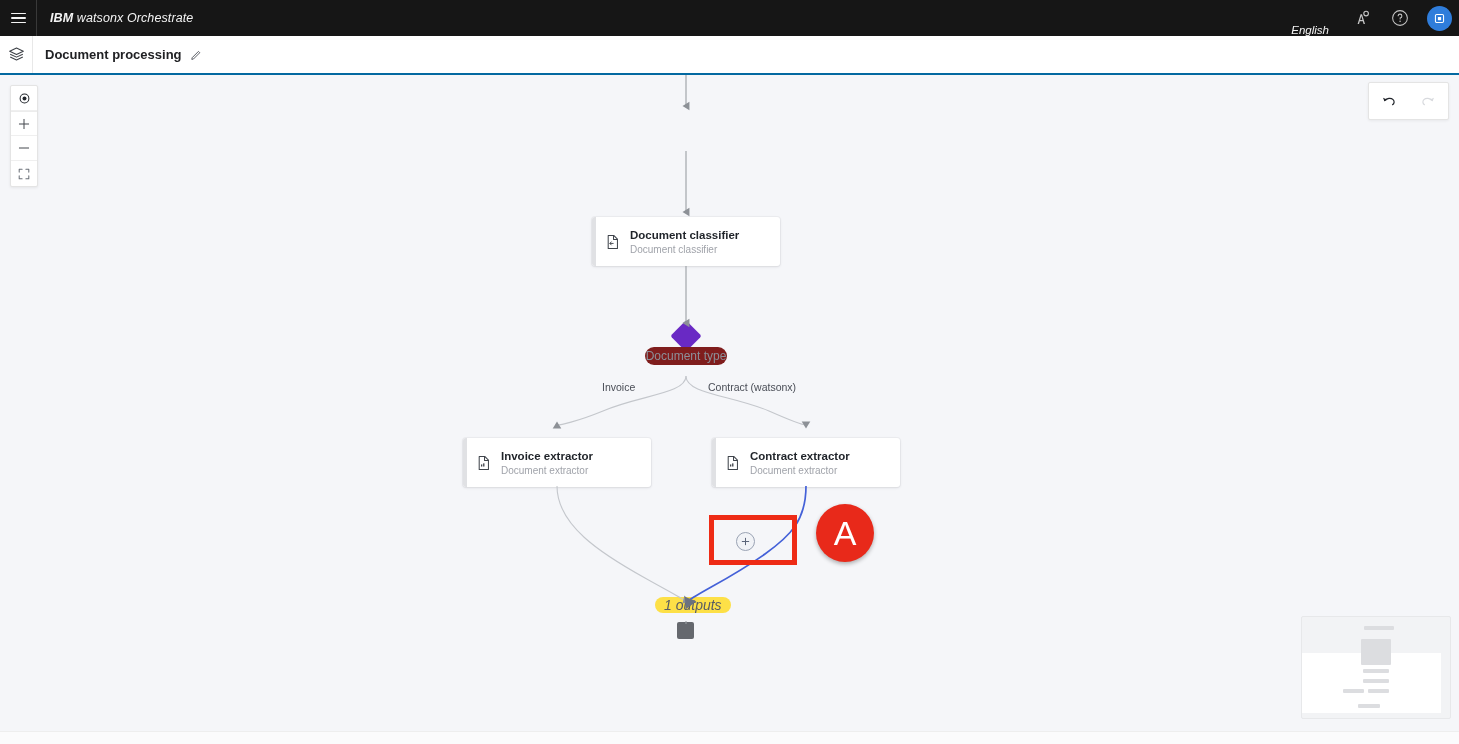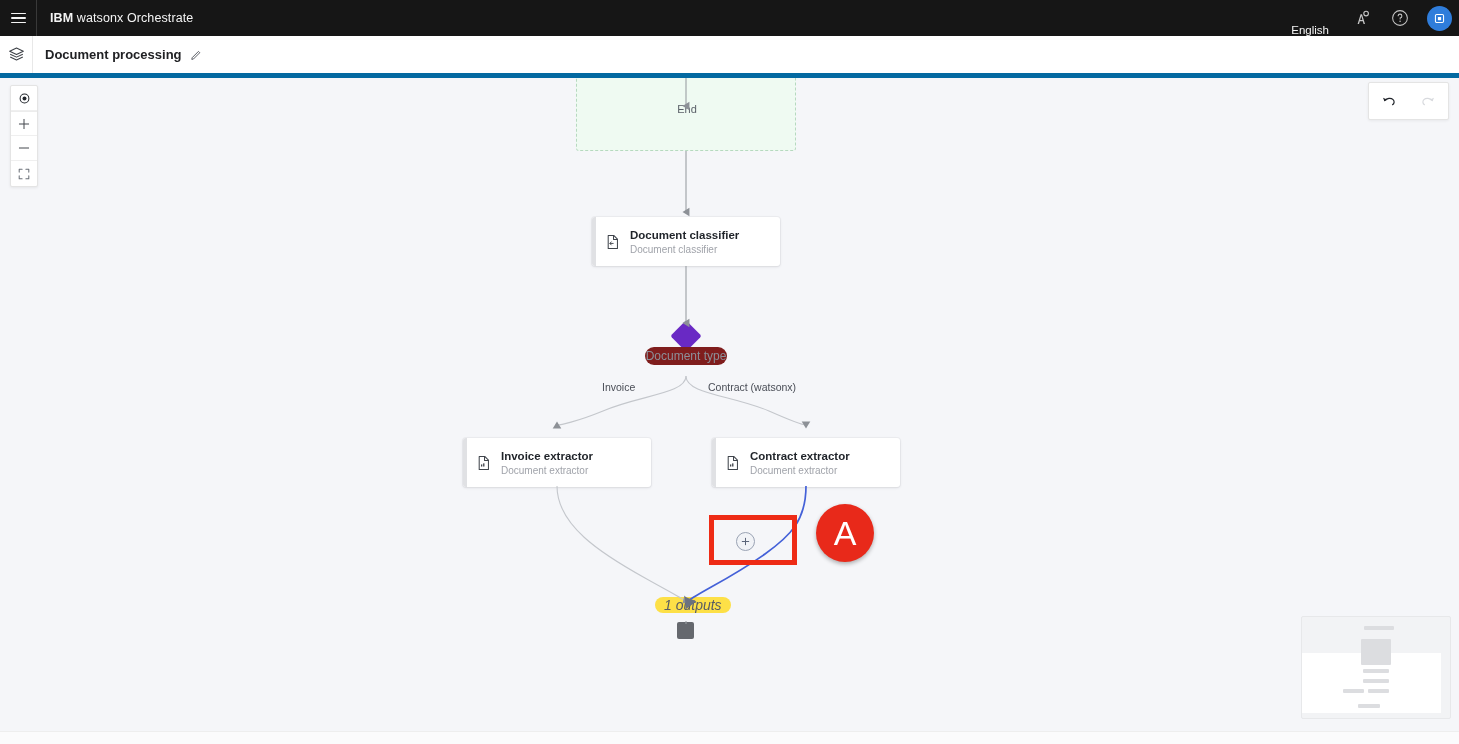--- a/index.html
+++ b/index.html
@@ -23,20 +23,21 @@
 
   
   .topbar {
     position: absolute;
     left: 0; top: 0;
     width: 1459px; height: 36px;
     background: #161616;
     display: flex;
     align-items: center;
     z-index: 40;
+    font-style: italic;
   }
   .hamburger {
     width: 36px; height: 36px;
     display: flex; flex-direction: column;
     align-items: center; justify-content: center;
     gap: 3px;
     cursor: pointer;
   }
   .hamburger span {
     display: block;
@@ -87,21 +88,21 @@
     display: flex; align-items: center; justify-content: center;
     cursor: pointer;
   }
 
   
   .subbar {
     position: absolute;
     left: 0; top: 36px;
     width: 1459px; height: 37px;
     background: #ffffff;
-    border-bottom: 5px solid #0369a1;
+    border-bottom: 2px solid #0369a1;
     display: flex;
     align-items: center;
     z-index: 35;
   }
   .subbar-iconbox {
     width: 32px; height: 37px;
     display: flex; align-items: center; justify-content: center;
     cursor: pointer;
   }
   .subbar-sep {
@@ -458,23 +459,20 @@
 
       <path d="M686,303 C686,321 731,322 769,338 C794,349 803,352 806,352" fill="none" stroke="#c4c7cc" stroke-width="1.1" marker-end="url(#ah)"></path>
 
       <path d="M557,413 C557,452 600,480 645,505 C668,518 682,525 685,528" fill="none" stroke="#c4c7cc" stroke-width="1.1" marker-end="url(#ah)"></path>
 
       <path d="M806,413 C806,448 790,463 765,481 C731,505 700,519 688,528" fill="none" stroke="#4461d8" stroke-width="1.7" marker-end="url(#ahb)"></path>
 
       <line x1="686" y1="548" x2="686" y2="551" stroke="#9a9ea4" stroke-width="1.1"></line>
     </svg>
 
-    <div class="end-group">
-      <div class="end-label">End</div>
-    </div>
 
     <div class="node-card" style="left:592px; top:144px; width:188px; height:49px;">
       <div class="node-accent"></div>
       <div class="node-icon">
         <svg width="16" height="16" viewBox="0 0 18 18">
           <path d="M3.6 1.6 h6.2 l4.2 4.2 v10.4 h-10.4 Z" fill="none" stroke="#3f444b" stroke-width="1.15" stroke-linejoin="round"></path>
           <path d="M9.6 1.8 v4.3 h4.3" fill="none" stroke="#3f444b" stroke-width="1.15" stroke-linejoin="round"></path>
           <path d="M9.2 10.6 h-3.4 M7.0 8.9 L5.5 10.6 L7.0 12.3" fill="none" stroke="#3f444b" stroke-width="1.05" stroke-linecap="round" stroke-linejoin="round"></path>
         </svg>
       </div>

